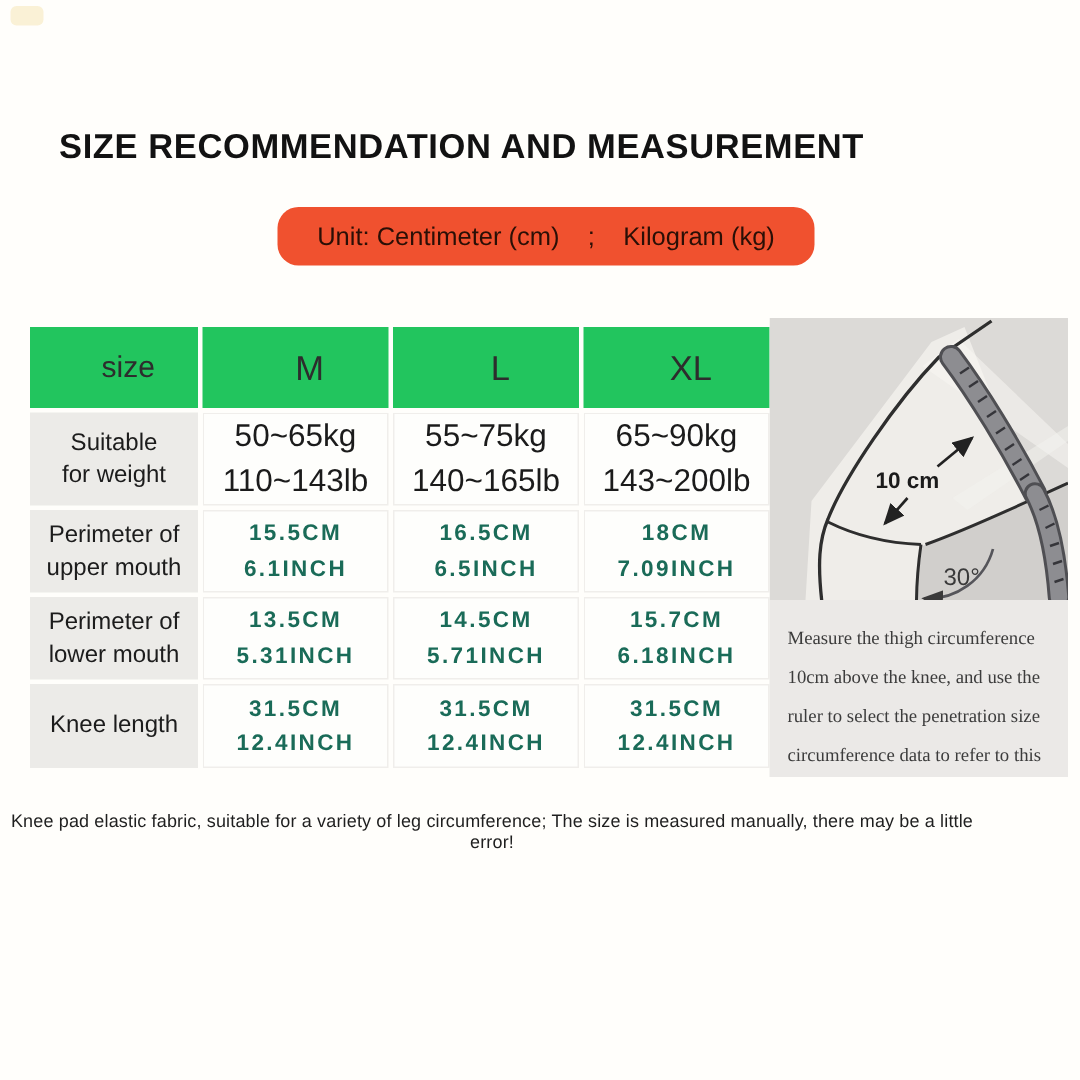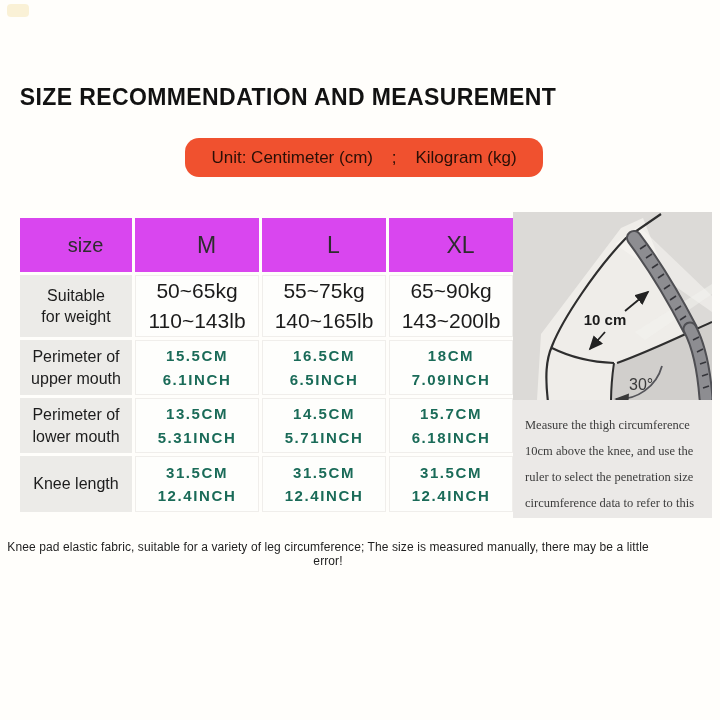--- a/index.html
+++ b/index.html
@@ -9,40 +9,40 @@
     background: #fffefb;
     font-family: "Liberation Sans", sans-serif;
     overflow: hidden;
   }
   .smudge {
     position: absolute; left: 7px; top: 4px; width: 22px; height: 13px;
     background: #f9efd2; border-radius: 4px; opacity: .9;
   }
   .title {
     position: absolute; top: 84px; left: 0; width: 576px;
-    text-align: center; font-size: 23px; font-weight: 700;
+    text-align: right; font-size: 23px; font-weight: 700;
     color: #121212; letter-spacing: .4px;
   }
   .unit-banner {
     position: absolute; top: 138px; left: 185px; width: 358px; height: 39px;
     border-radius: 14px; display: flex; align-items: center; justify-content: center;
     font-size: 17px; color: #2a0f06; white-space: pre;
   }
   .size-table {
     position: absolute; left: 17px; top: 215px;
     border-collapse: separate; border-spacing: 3px;
   }
   .size-table td {
     text-align: center; vertical-align: middle; padding: 0 2px;
   }
   .size-table .c0 { width: 112px; }
   .size-table .c1 { width: 124px; }
   .size-table .c2 { width: 124px; }
   .size-table .c3 { width: 124px; }
-  tr.hdr td { height: 54px; background: #d946ef; color: #2d2d2d; padding-left: 21px; }
+  tr.hdr td { height: 54px; background: #22c55e; color: #2d2d2d; padding-left: 21px; }
   tr.hdr td.c0 { font-size: 20px; }
   tr.hdr td.sz { font-size: 23px; }
   td.lbl { background: #ecebe8; color: #1c1c1c; font-size: 16px; line-height: 1.32; }
   td.val { background: #fefefc; box-shadow: inset 0 0 0 1px #f0eeeb; margin-top: 12px; }
   tr.r-weight td { height: 62px; }
   tr.r-upper td, tr.r-lower td { height: 55px; }
   tr.r-knee td { height: 56px; }
   .weight-val { color: #1b1b1b; font-size: 21px; line-height: 1.42; }
   .green-val { color: #1a6b58; font-size: 15px; font-weight: 700; letter-spacing: 1.6px; line-height: 1.55; }
   .right-panel {

